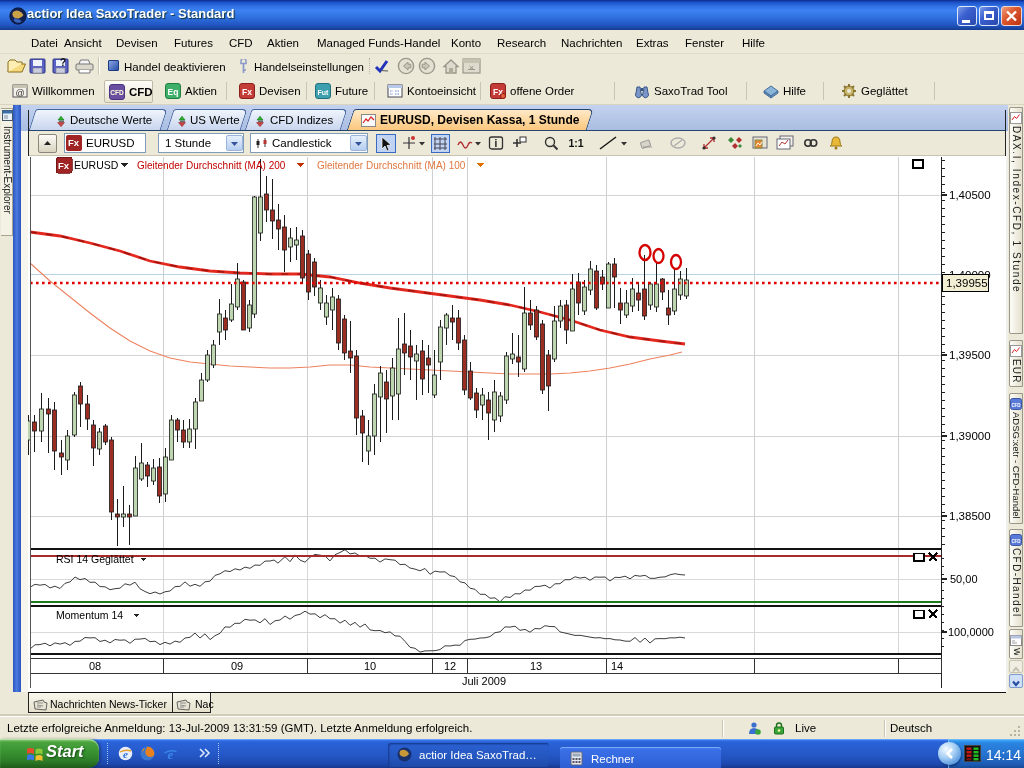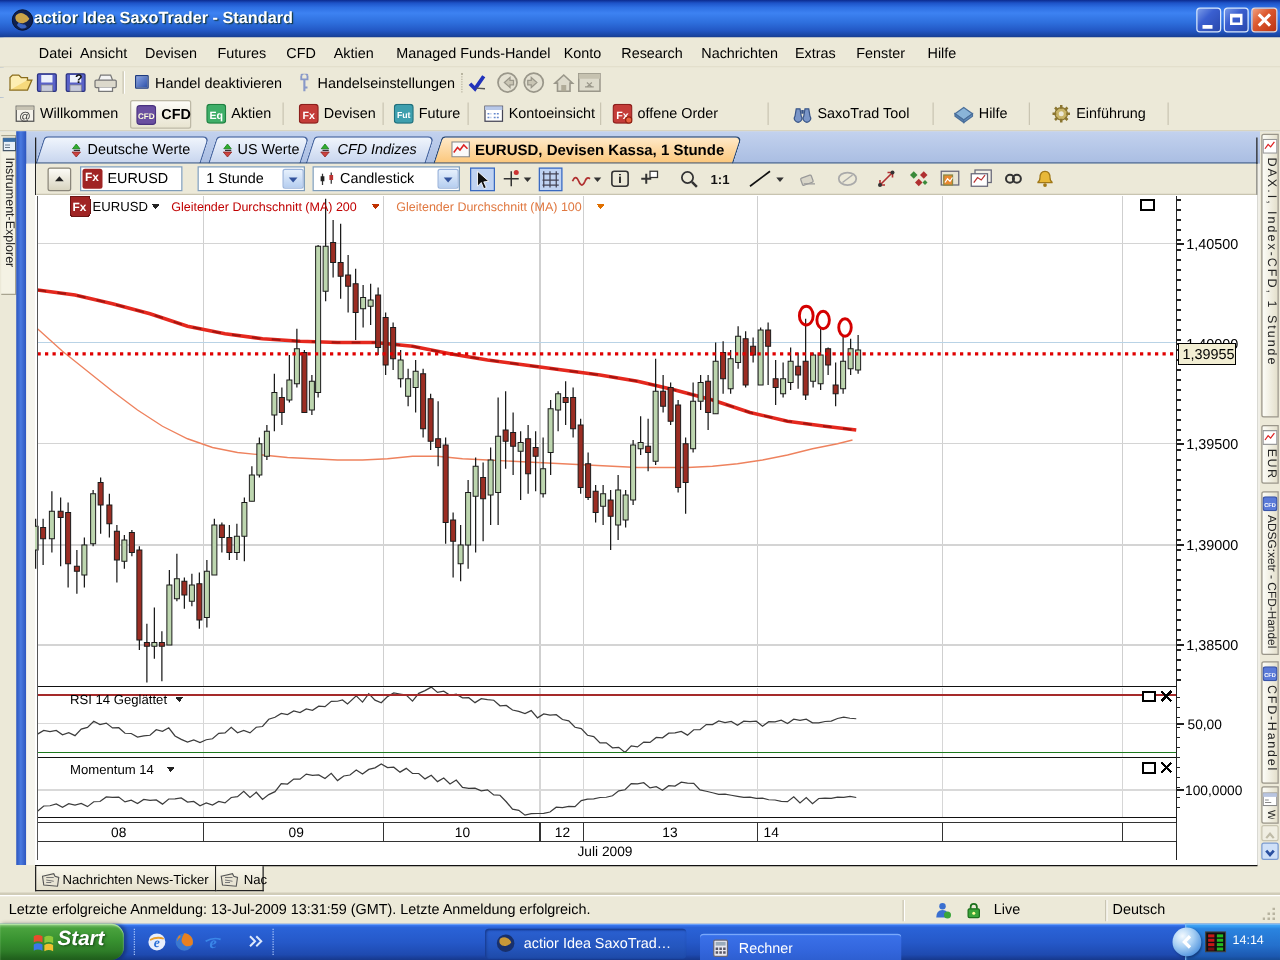--- a/index.html
+++ b/index.html
@@ -171,21 +171,21 @@
     </div>
     <div class="abs" style="left:823px;top:4px;width:1px;height:18px;background:#c9c5b2;"></div>
     <div class="abs" style="left:837px;top:2px;width:92px;height:23px;">
       <span class="abs" style="left:4px;top:3px;width:16px;height:16px;"><svg width="16" height="16" viewBox="0 0 16 16">
           <circle cx="8" cy="8" r="5" fill="#c8b468" stroke="#8a7530"></circle>
           <circle cx="8" cy="8" r="2" fill="#ece9d8"></circle>
           <g stroke="#8a7530" stroke-width="2">
             <path d="M8 1 v3 M8 12 v3 M1 8 h3 M12 8 h3 M3 3 l2 2 M11 11 l2 2 M13 3 l-2 2 M5 11 l-2 2"></path>
           </g>
         </svg></span>
-      <span class="abs" style="left:24px;top:5px;font-size:11.5px;white-space:nowrap;">Einführung</span>
+      <span class="abs" style="left:24px;top:5px;font-size:11.5px;white-space:nowrap;">Geglättet</span>
     </div>
     <div class="abs" style="left:934px;top:4px;width:1px;height:18px;background:#c9c5b2;"></div>
   </div>
 <div class="abs" style="left:0;top:105px;width:1024px;height:26px;background:linear-gradient(180deg,#c3d2ee,#a9bde2);"></div>
 <div class="abs" style="left:32px;top:109px;width:132px;height:22px;background:linear-gradient(180deg,#f0f5fc,#c6d4ee);border:1px solid #44629c;border-bottom:none;border-radius:3px 5px 0 0;transform:skewX(-18deg);"></div>
 <span class="abs" style="left:55px;top:114px;"><svg width="12" height="13" viewBox="0 0 12 13">
       <path d="M3 5 l3 -3.8 l3 3.8 z" fill="#2fae2f" stroke="#127a12" stroke-width="0.6"></path>
       <path d="M4 6.2 l5 0" stroke="#333" stroke-width="1"></path>
       <path d="M2.6 7.6 l3.4 4 l3.4 -4 z" fill="#cc4440" stroke="#8c1f1c" stroke-width="0.6"></path>
     </svg></span>
@@ -196,21 +196,21 @@
       <path d="M4 6.2 l5 0" stroke="#333" stroke-width="1"></path>
       <path d="M2.6 7.6 l3.4 4 l3.4 -4 z" fill="#cc4440" stroke="#8c1f1c" stroke-width="0.6"></path>
     </svg></span>
 <span class="abs" style="left:190px;top:114px;font-size:11.5px;white-space:nowrap;">US Werte</span>
 <div class="abs" style="left:248px;top:109px;width:96px;height:22px;background:linear-gradient(180deg,#f0f5fc,#c6d4ee);border:1px solid #44629c;border-bottom:none;border-radius:3px 5px 0 0;transform:skewX(-18deg);"></div>
 <span class="abs" style="left:254px;top:114px;"><svg width="12" height="13" viewBox="0 0 12 13">
       <path d="M3 5 l3 -3.8 l3 3.8 z" fill="#2fae2f" stroke="#127a12" stroke-width="0.6"></path>
       <path d="M4 6.2 l5 0" stroke="#333" stroke-width="1"></path>
       <path d="M2.6 7.6 l3.4 4 l3.4 -4 z" fill="#cc4440" stroke="#8c1f1c" stroke-width="0.6"></path>
     </svg></span>
-<span class="abs" style="left:270px;top:114px;font-size:11.5px;white-space:nowrap;font-style:italic;">CFD Indizes</span>
+<span class="abs" style="left:270px;top:114px;font-size:11.5px;white-space:nowrap;">CFD Indizes</span>
 <div class="abs" style="left:350px;top:108.5px;width:240px;height:22.5px;background:linear-gradient(180deg,#ffe9c8,#fbc475);border:1px solid #26456e;border-bottom:none;border-radius:3px 5px 0 0;transform:skewX(-18deg);"></div>
 <span class="abs" style="left:361px;top:113px;"><svg width="15" height="13" viewBox="0 0 15 13">
       <rect x="0.5" y="0.5" width="14" height="12" fill="#fafafa" stroke="#888"></rect>
       <path d="M2 9 l3 -4 l2 2 l3 -4 l3 3" stroke="#d22" stroke-width="1.2" fill="none"></path>
     </svg></span>
 <span class="abs" style="left:380px;top:113px;font-size:12px;font-weight:bold;white-space:nowrap;">EURUSD, Devisen Kassa, 1 Stunde</span>
 <div class="abs" style="left:28px;top:130px;width:978px;height:1px;background:#26456e;"></div>
 <div class="abs" style="left:28px;top:110px;width:978px;height:582px;border:1px solid #222;border-top:none;background:transparent;"></div>
 <div class="abs" style="left:29px;top:131px;width:976px;height:560px;background:#fff;"></div>
 <div class="abs" style="left:29px;top:131px;width:976px;height:25px;background:#ece9d8;border-bottom:1px solid #c8c4b0;"></div>
@@ -856,13 +856,13 @@
         <rect x="2.5" y="9.5" width="5" height="2.4"></rect>
       </g>
       <g fill="#22bb22">
         <rect x="9.5" y="2.5" width="5" height="2.4"></rect>
         <rect x="9.5" y="6" width="5" height="2.4"></rect>
         <rect x="9.5" y="9.5" width="5" height="2.4"></rect>
         <rect x="9.5" y="13" width="5" height="2.4"></rect>
       </g>
       <rect x="2.5" y="13" width="5" height="2.4" fill="#7a1010"></rect>
     </svg>
- <span class="abs" style="left:986px;top:8px;font-size:10px;color:#fff;">14:14</span>
+ <span class="abs" style="left:986px;top:8px;font-size:14px;color:#fff;">14:14</span>
 </div>
 </body></html>

